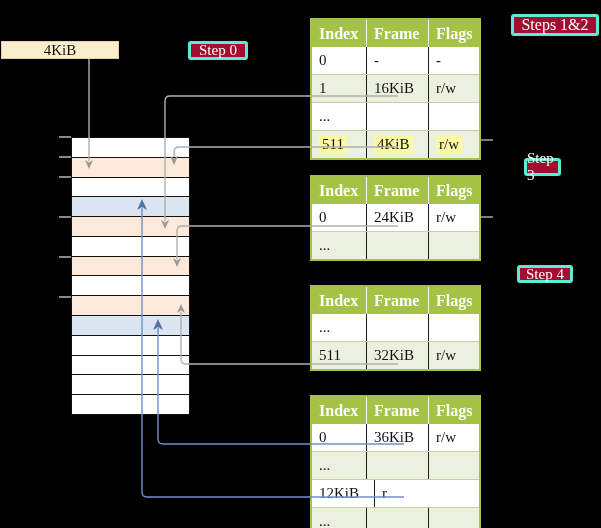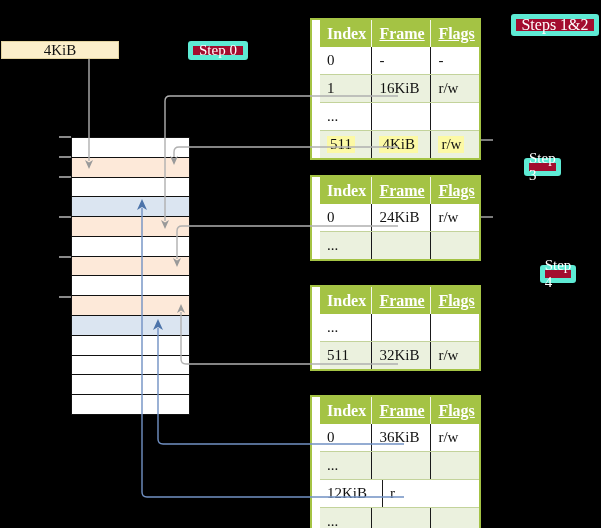--- a/index.html
+++ b/index.html
@@ -11,53 +11,53 @@
   .legend-box{
     position:absolute;left:1px;top:41px;width:118px;height:18px;
     background:var(--cream);border:1px solid var(--cream-border);
     box-sizing:border-box;display:flex;align-items:center;justify-content:center;
     font-size:15px;color:#111;
   }
   
   .step-label{
     position:absolute;background:var(--label-red);color:#fff;
     border-radius:3px;display:flex;align-items:center;justify-content:center;
-    font-size:15px;box-sizing:border-box;border:5px solid #5eead4;
+    font-size:15px;box-sizing:border-box;border:3px solid #5eead4;
   }
   #lbl-step0 {left:188px;top:41px;width:60px;height:19px;}
   #lbl-steps12{left:511px;top:14px;width:88px;height:22px;font-size:16px;}
   #lbl-step3 {left:524px;top:158px;width:37px;height:18px;}
-  #lbl-step4 {left:540px;top:265px;width:36px;height:18px;}
+  #lbl-step4 {left:517px;top:265px;width:56px;height:18px;}
   
   #memory-stack{
     position:absolute;left:71px;top:137px;width:119px;height:278px;
     border:1px solid #111;box-sizing:border-box;display:flex;flex-direction:column;
   }
   .mem-row{flex:1;border-bottom:1px solid #111;}
   .mem-row:last-child{border-bottom:none;}
   .tick{position:absolute;left:59px;width:12px;height:2px;background:#8a8a8a;}
   
   .ptable{
     position:absolute;left:310px;width:171px;border:2px solid var(--tbl-green);
     box-sizing:border-box;background:#fff;
   }
   #table-1{top:18px;}  #table-2{top:175px;}  #table-3{top:285px;}  #table-4{top:395px;}
-  .trow{display:flex;height:27px;margin-left:8px;}
+  .trow{display:flex;height:27px;}
   .trow.thead{background:var(--tbl-green);}
   .trow.shade{background:var(--tbl-shade);}
   .trow + .trow{border-top:1px solid #c3d39b;}
   .trow.thead + .trow{border-top:none;}
   .cell{
     box-sizing:border-box;display:flex;align-items:center;padding-left:7px;
     font-size:15px;color:#111;overflow:hidden;white-space:nowrap;
   }
   .cell.c0{width:54px;} .cell.c1{width:62px;} .cell.c2{width:51px;}
   .trow:not(.thead) .cell + .cell{border-left:1px solid #1a1a1a;}
   .thead .cell{color:#fff;font-weight:bold;font-size:16px;}
-  .thead .cell + .cell{border-left:1.5px solid #f5f8ea;text-decoration:underline;}
+  .thead .cell + .cell{border-left:1.5px solid #f5f8ea;}
   mark{background:var(--hl-yellow);color:#111;padding:0 3px;}
   
   #connectors{position:absolute;left:0;top:0;pointer-events:none;}
 </style>
 </head>
 <body>
 
 <div id="canvas">
 
   <div class="legend-box">

